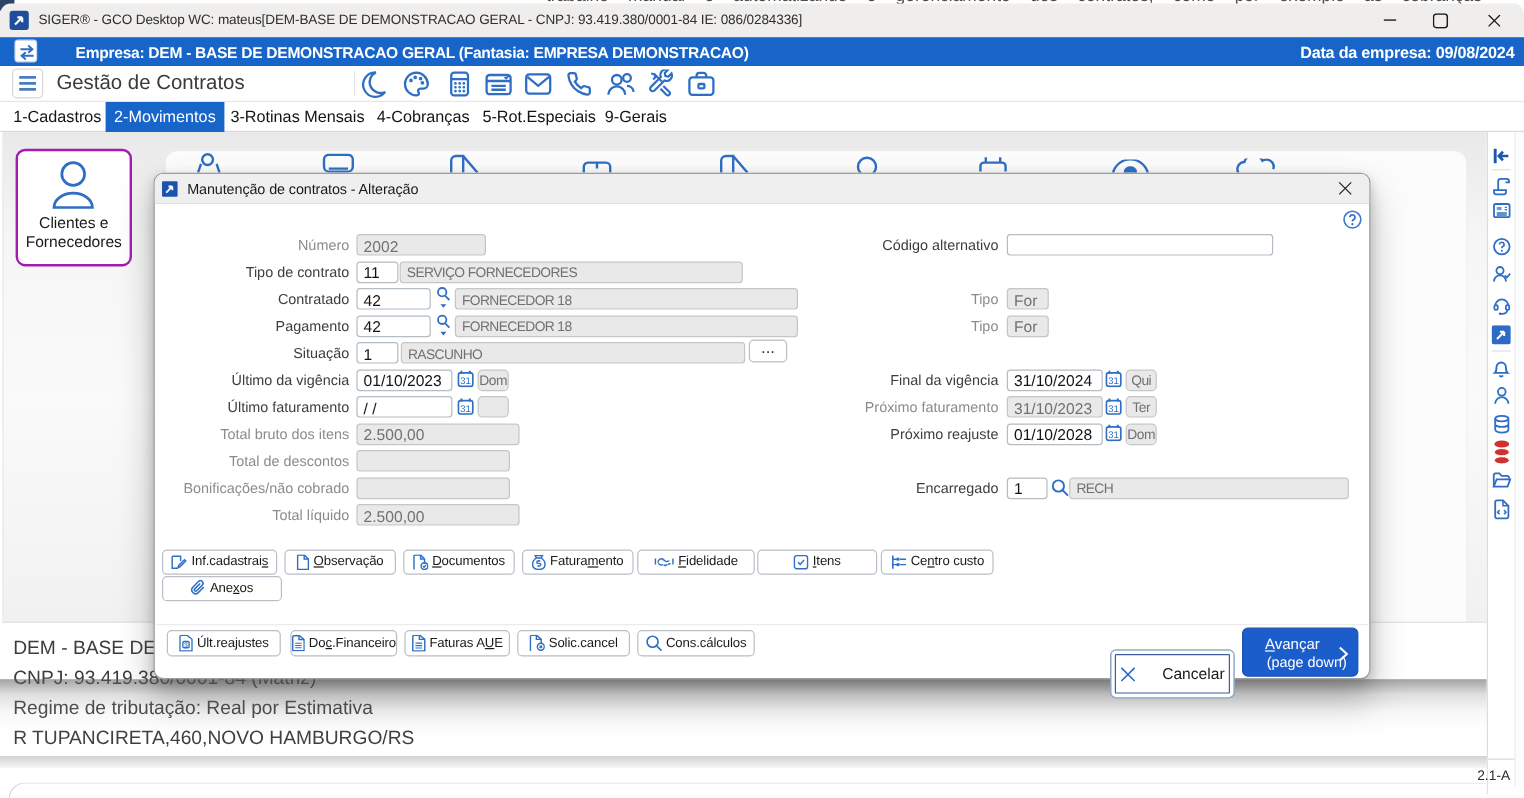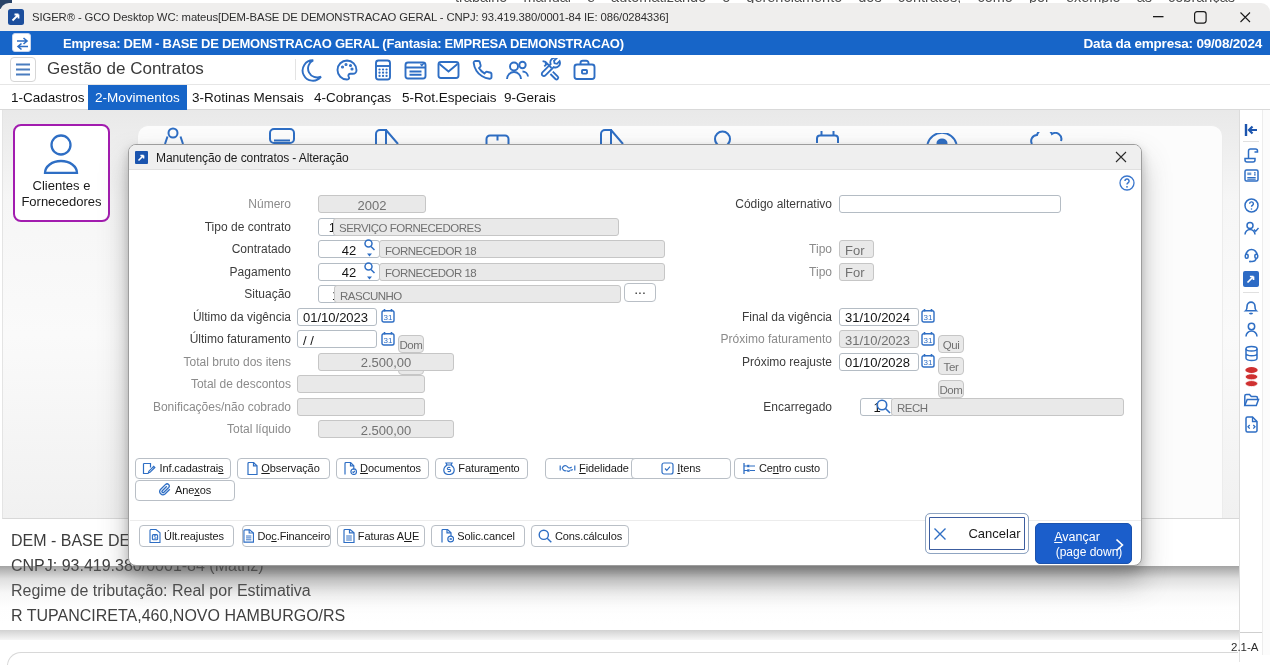--- a/index.html
+++ b/index.html
@@ -42,32 +42,32 @@
   #dlgtitle{position:absolute;left:0;top:0;width:100%;height:25px;background:#efefef;border-radius:7px 7px 0 0;border-bottom:1px solid #e0e0e0;box-sizing:border-box;}
   #dlgico{position:absolute;left:6px;top:6px;width:13px;height:13px;background:#1a54ae;border-radius:1px;}
   #dlgtext{position:absolute;left:27px;top:6px;font-size:12px;letter-spacing:-0.1px;color:#1b1b1b;}
   .lbl{position:absolute;font-size:12px;color:#3d3d3d;text-align:right;white-space:nowrap;height:18px;line-height:19px;}
   .lbl.dim{color:#8b8b8b;}
   .lbl.L{left:0;width:162px;}
   .lbl.R{left:400px;width:303px;}
   .fld{position:absolute;height:18px;box-sizing:border-box;border-radius:3px;font-size:13px;line-height:15px;white-space:nowrap;overflow:hidden;padding:1.5px 5px;}
   .ro{background:#e9e9e9;border:1px solid #c6c6c6;color:#717171;}
   .ed{background:#fff;border:1px solid #b4bcc4;color:#141414;}
-  .num{text-align:center;margin-left:21px;}
+  .num{text-align:left;}
   .uc{font-size:11.5px;letter-spacing:-0.5px;line-height:16.5px;}
   .btn{position:absolute;height:21px;box-sizing:border-box;background:#fff;border:1px solid #b9bfc6;border-radius:4px;font-size:11px;letter-spacing:-0.1px;color:#1a1a1a;display:flex;align-items:center;justify-content:center;gap:3px;white-space:nowrap;}
   #dots{position:absolute;left:495px;top:138px;width:32px;height:19px;background:#fff;border:1px solid #b9bfc6;border-radius:4px;box-sizing:border-box;text-align:center;line-height:11px;font-size:14px;color:#333;}
   #footline{position:absolute;left:1px;top:375px;width:1011px;height:1px;background:#ececec;}
-  #cancel{position:absolute;left:796px;top:368px;width:104px;height:41px;background:#fff;border:1px solid #8fa5c2;border-radius:5px;box-sizing:border-box;box-shadow:inset 0 0 0 3px #fff,inset 0 0 0 4px #3c5d9f;display:flex;align-items:center;justify-content:center;gap:21px;font-size:13px;color:#1a1a1a;}
+  #cancel{position:absolute;left:796px;top:396px;width:104px;height:41px;background:#fff;border:1px solid #8fa5c2;border-radius:5px;box-sizing:border-box;box-shadow:inset 0 0 0 3px #fff,inset 0 0 0 4px #3c5d9f;display:flex;align-items:center;justify-content:center;gap:21px;font-size:13px;color:#1a1a1a;}
   #advance{position:absolute;left:906px;top:378px;width:97px;height:41px;background:#1b5ecb;border:1px solid #1b52ad;border-radius:5px;box-sizing:border-box;color:#fff;font-size:12.5px;}
   u{text-decoration:underline;}
   svg{display:block;}
   .icon{position:absolute;}
   .cal{width:14px;height:15px;}
-  .dow{width:26px;padding:2px 0;text-align:center;font-size:11.5px;letter-spacing:-0.4px;border-radius:4px;margin-top:27px;}
+  .dow{width:26px;padding:2px 0;text-align:center;font-size:11.5px;letter-spacing:-0.4px;border-radius:4px;}
 </style></head>
 <body>
 <div id="stage">
   <div class="abs" id="bgtext">trabalho manual e automatizando o gerenciamento dos contratos, como por exemplo as cobranças</div>
   <div class="abs" id="corner"></div>
   <div class="abs" id="titlebar"></div>
   <div class="abs" id="appico">
       <svg width="16" height="16" viewBox="0 0 16 16">
         <path d="M4.5 11.5 L10.5 5.5 M10.5 5.5 h-4 M10.5 5.5 v4" stroke="#fff" stroke-width="1.8" fill="none"></path>
       </svg>
@@ -411,21 +411,21 @@
       </div>
     <div class="btn" style="left:306px;top:312.5px;width:93px;">
       <svg width="12" height="13" viewBox="0 0 12 13" fill="none" stroke="#2e6ec4" stroke-width="1.2">
           <path d="M4 3 L3 1 h6 L8 3"></path>
           <path d="M4 3 h4 c4.5 3 4.5 9.5-2 9.5 s-6.5-6.5-2-9.5z"></path>
           <path d="M7.3 5.5 h-2 a1 1 0 0 0 0 2 h1.4 a1 1 0 0 1 0 2 h-2" stroke-width="1.1"></path>
           <path d="M6 4.8 v0.7 M6 9.5 v0.7" stroke-width="1.1"></path>
         </svg>
       <span>Fatura<u>m</u>ento</span>
       </div>
-    <div class="btn" style="left:402px;top:312.5px;width:98px;margin-left:14px;">
+    <div class="btn" style="left:402px;top:312.5px;width:98px;">
       <svg width="17" height="12" viewBox="0 0 17 12" fill="none" stroke="#2e6ec4" stroke-width="1.2">
           <path d="M1.2 3.5 v5 M15.8 3.5 v5"></path>
           <path d="M3.2 6.8 c0.3-2.2 2-3.6 3.8-3 c1.5 0.5 1.8 2.2 3.3 2.2 c1.2 0 1.8-0.8 2.5-0.6"></path>
           <path d="M3.6 7.2 c1 1.5 2.6 2 3.8 1.2 M8 8.8 c1 0.7 2.2 0.5 3-0.3 M11.5 7.9 c0.8 0.4 1.6 0.2 2.2-0.5"></path>
         </svg>
       <span><u>F</u>idelidade</span>
       </div>
     <div class="btn" style="left:502px;top:312.5px;width:100px;">
       <svg width="13" height="13" viewBox="0 0 13 13" fill="none" stroke="#2e6ec4" stroke-width="1.2">
           <rect x="1" y="1" width="11" height="11" rx="2"></rect>

